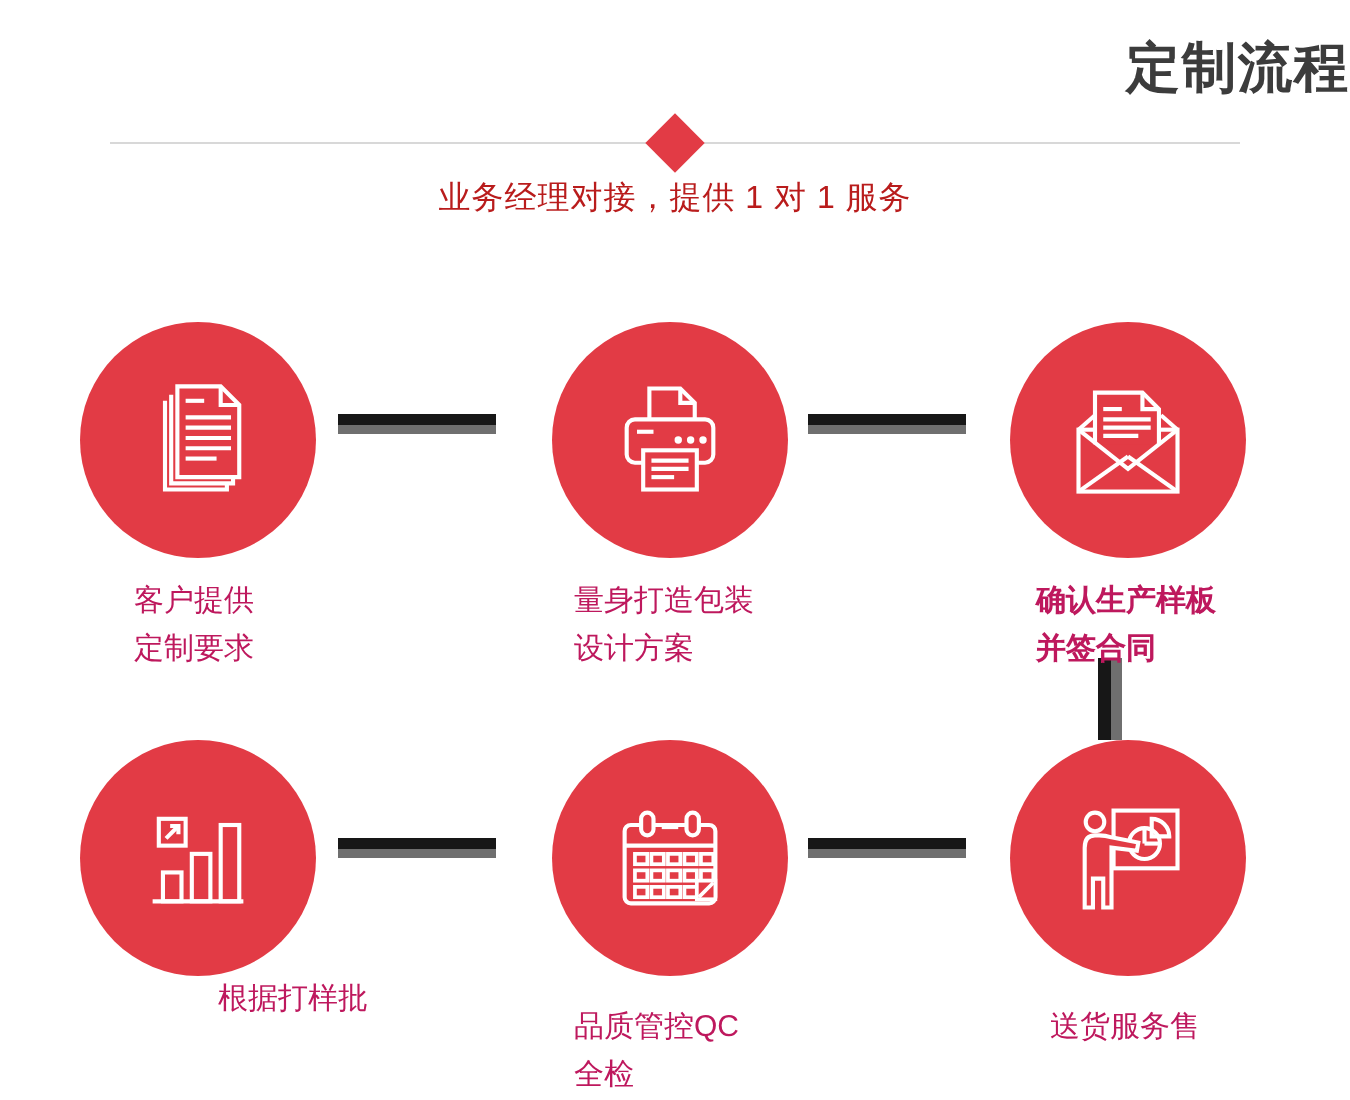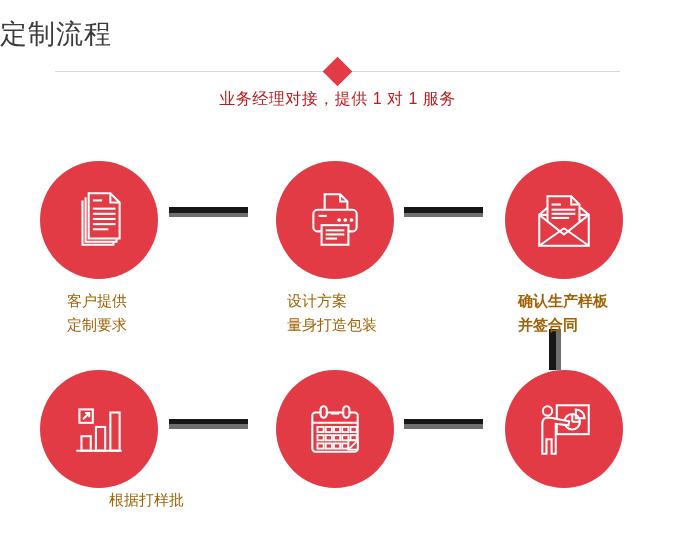--- a/index.html
+++ b/index.html
@@ -1,31 +1,31 @@
 <!DOCTYPE html>
 <html><head>
 <meta charset="utf-8">
 <style>
   html,body{margin:0;padding:0;background:#fff;}
   body{font-family:"Liberation Sans","DejaVu Sans",sans-serif;}
   .page{position:relative;width:675px;height:550px;background:#fff;overflow:hidden;}
 
-  .title{position:absolute;top:16px;left:0;width:675px;text-align:left;
-         font-size:27px;font-weight:400;color:#3c3c3c;letter-spacing:1px;}
+  .title{position:absolute;top:16px;left:0;width:675px;text-align:right;
+         font-size:27px;font-weight:700;color:#3c3c3c;letter-spacing:1px;}
   .divider{position:absolute;top:71px;left:55px;width:565px;height:1px;background:#d8d8d8;}
   .diamond{position:absolute;top:61px;left:327px;width:21px;height:21px;background:#e23b45;
            transform:rotate(45deg);}
   .subtitle{position:absolute;top:89px;left:0;width:675px;text-align:center;
             font-size:16px;color:#b91c1c;letter-spacing:0.5px;}
 
   .circle{position:absolute;width:118px;height:118px;border-radius:50%;background:#e23b45;
           display:flex;align-items:center;justify-content:center;}
   .circle svg{display:block;}
 
-  .step-label{position:absolute;font-size:15px;line-height:24px;color:#a16207;text-align:left;
+  .step-label{position:absolute;font-size:15px;line-height:24px;color:#be185d;text-align:left;
               white-space:nowrap;}
 
   .hbar{position:absolute;width:79px;height:10px;
         background:linear-gradient(180deg,#171717 0%,#171717 55%,#6f6f6f 55%,#6f6f6f 100%);}
   .vbar{position:absolute;width:12px;height:41px;
         background:linear-gradient(90deg,#171717 0%,#171717 55%,#6f6f6f 55%,#6f6f6f 100%);}
 
   
   .c1{top:161px;left:40px;}  .c2{top:161px;left:276px;}  .c3{top:161px;left:505px;}
   .c4{top:370px;left:40px;}  .c5{top:370px;left:276px;}  .c6{top:370px;left:505px;}
@@ -153,26 +153,31 @@
   <div class="hbar b2"></div>
   <div class="vbar vb"></div>
   <div class="hbar b3"></div>
   <div class="hbar b4"></div>
 
   <div class="step-label l1">
     <div>客户提供</div>
     <div>定制要求</div>
   </div>
   <div class="step-label l2">
+    <div>量身打造包装</div>
     <div>设计方案</div>
-    <div>量身打造包装</div>
   </div>
   <div class="step-label l3">
     <div>确认生产样板</div>
     <div>并签合同</div>
   </div>
   <div class="step-label l4">
     <div>根据打样批</div>
   </div>
+  <div class="step-label l5">
+    <div>品质管控QC</div>
+    <div>全检</div>
+  </div>
   <div class="step-label l6">
+    <div>送货服务售</div>
   </div>
 
 </div>
 
 </body></html>

